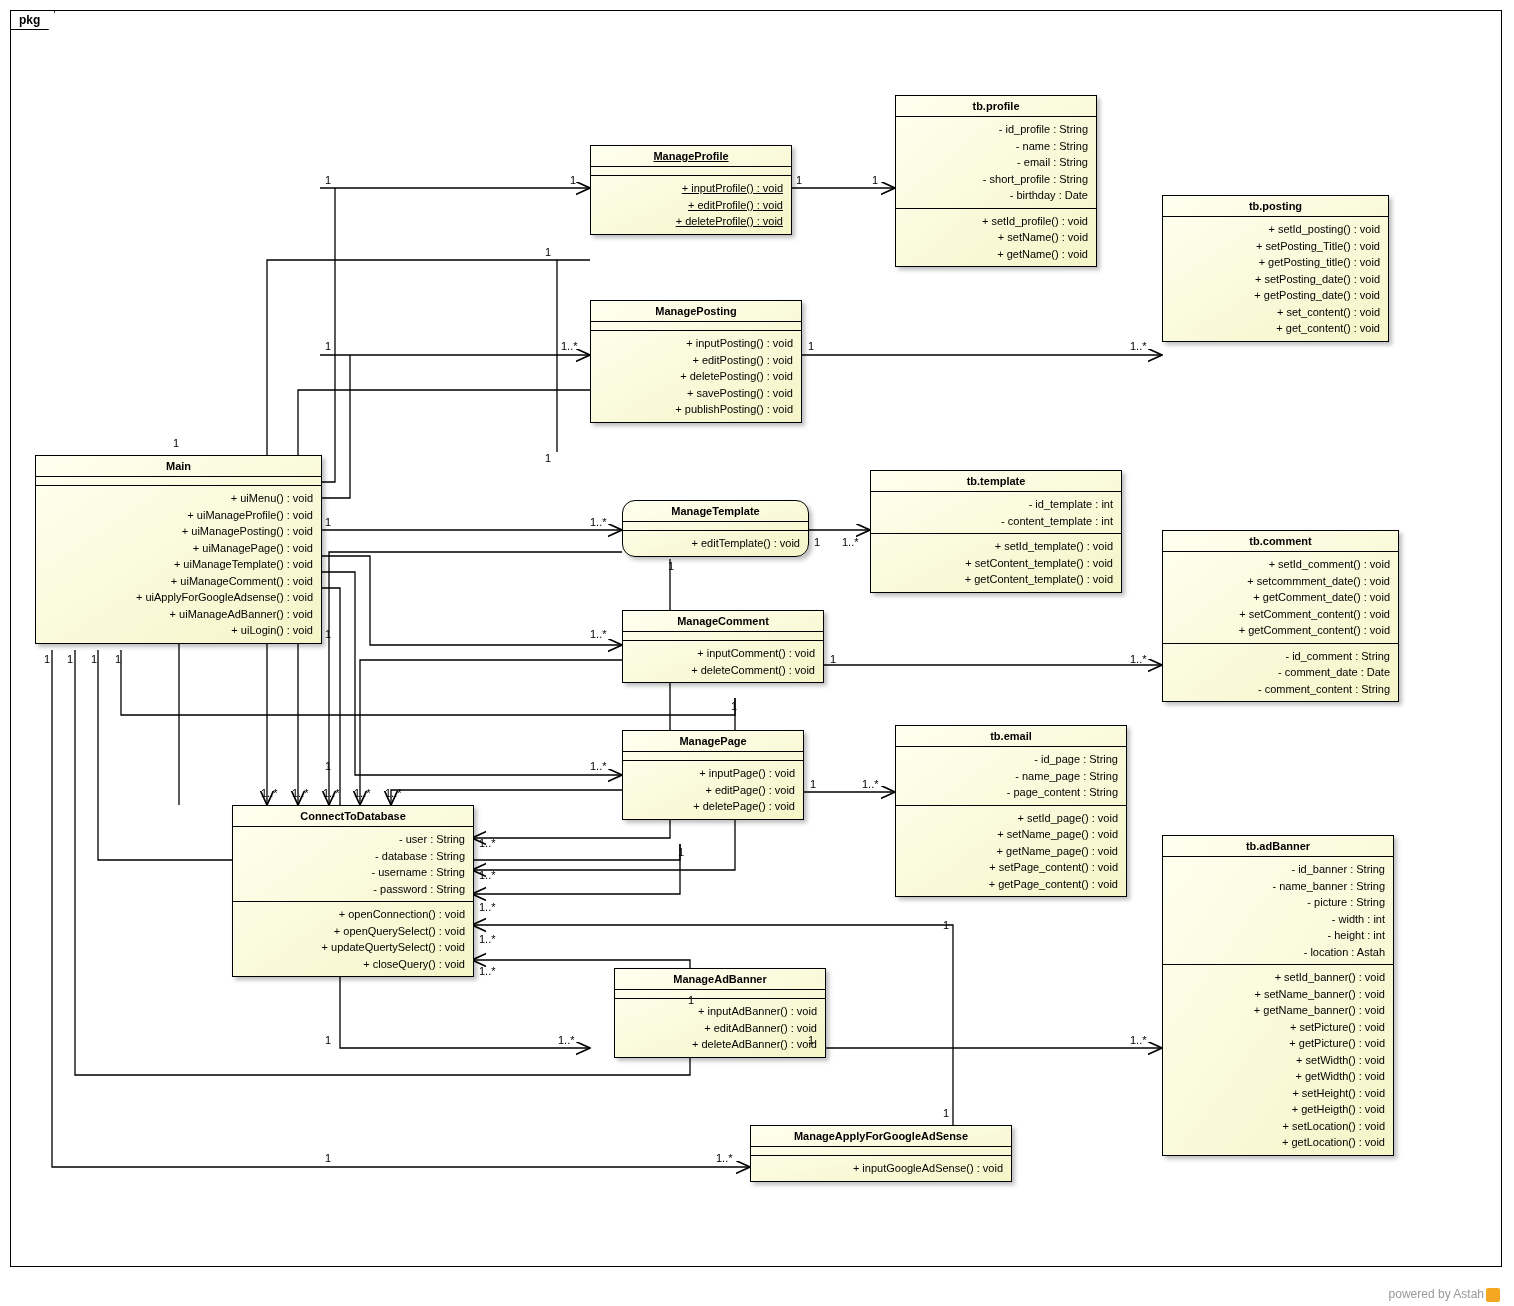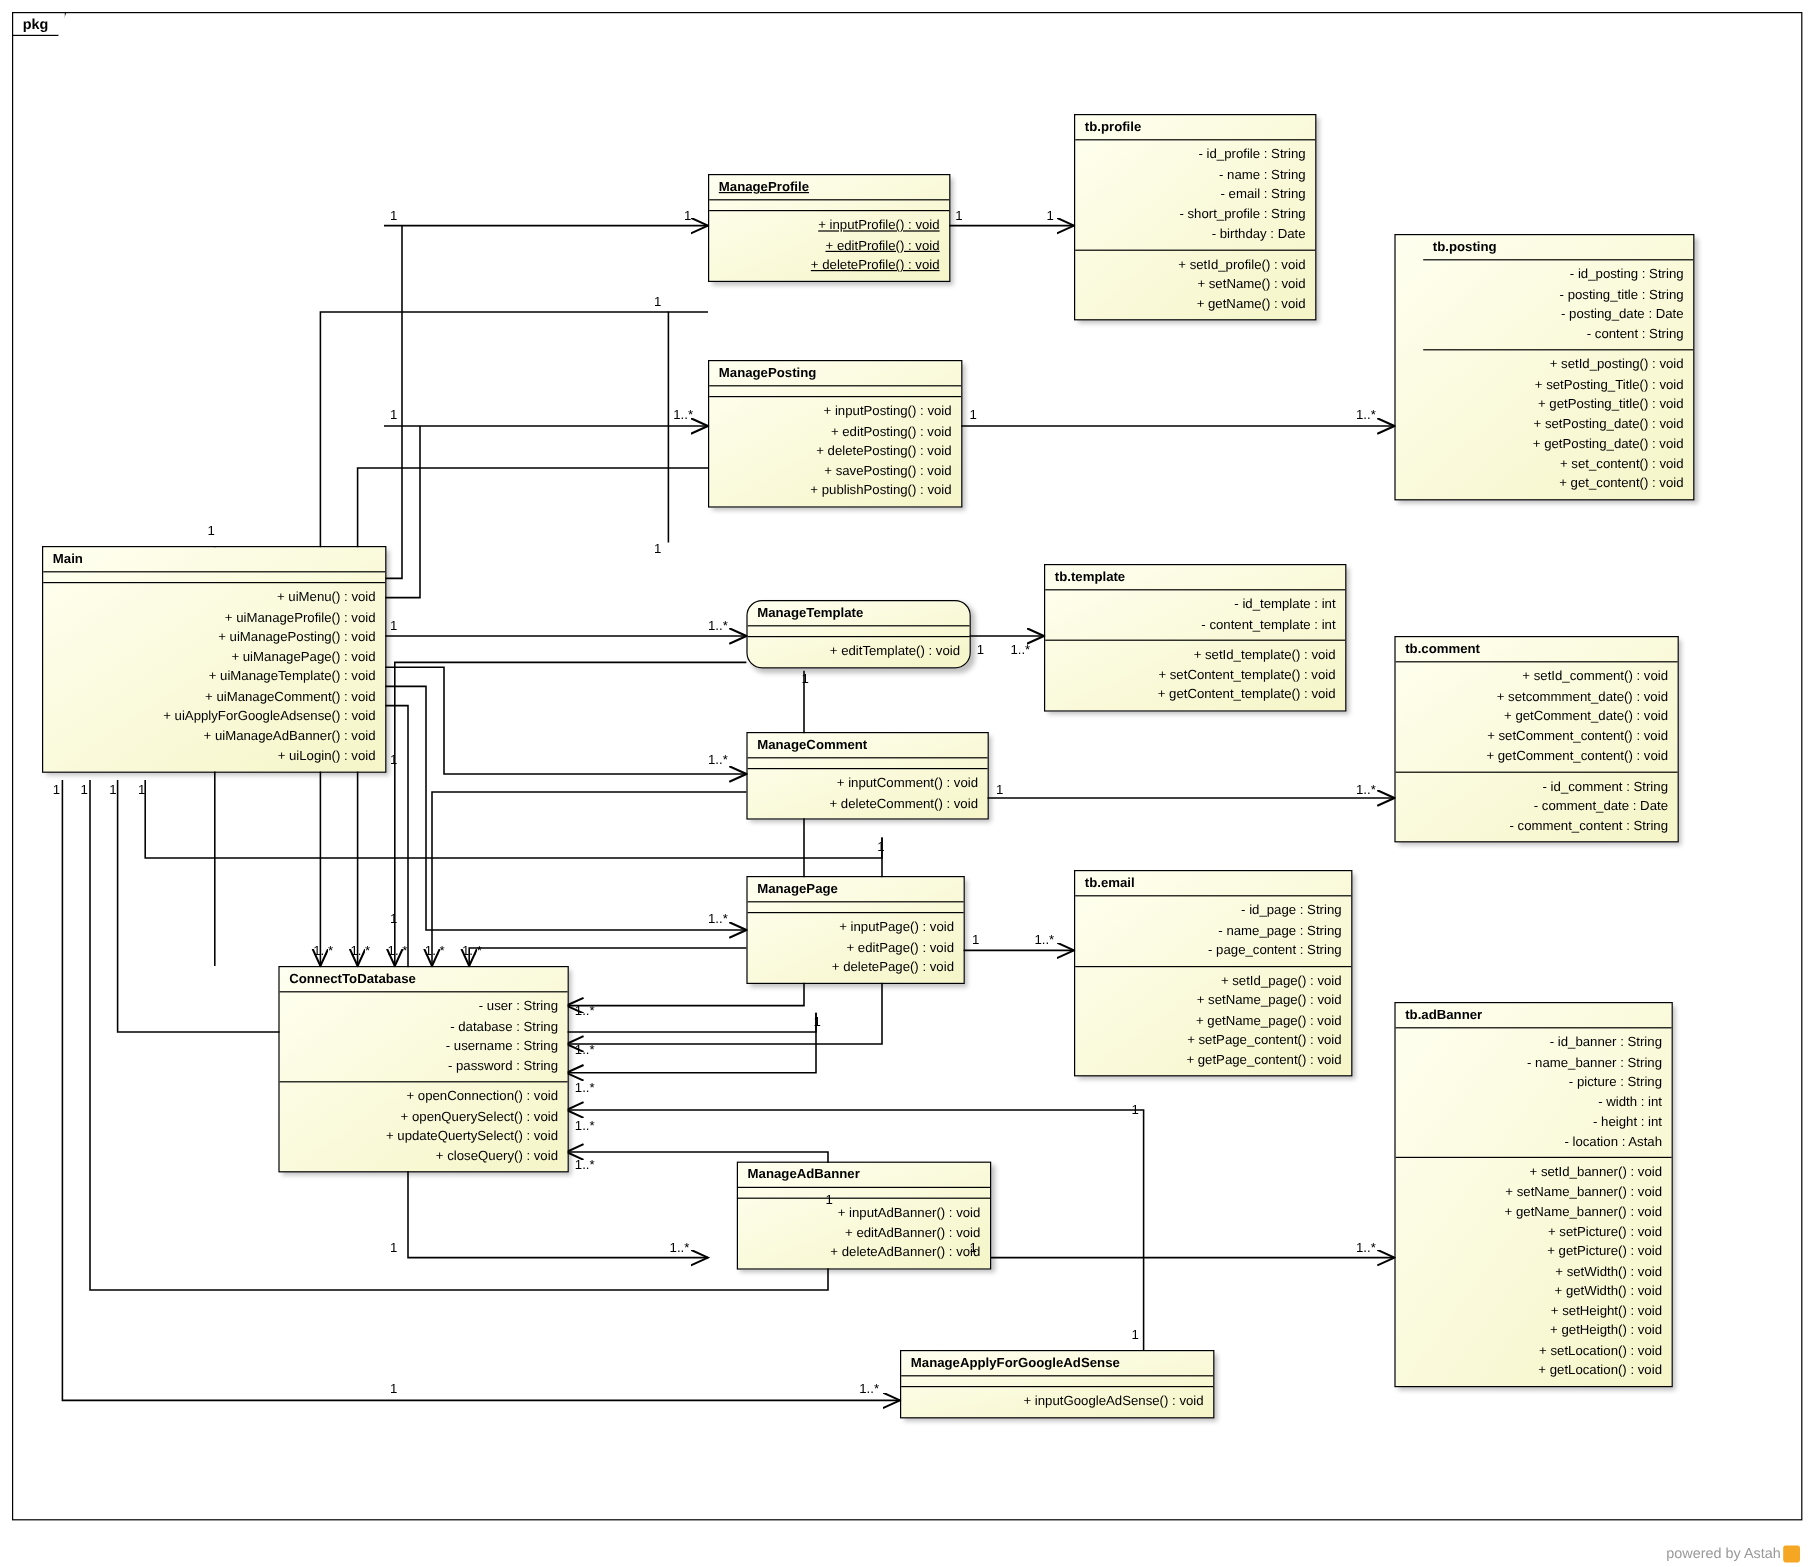--- a/index.html
+++ b/index.html
@@ -34,21 +34,21 @@
     clip-path: polygon(0 0, 100% 0, 85% 100%, 0 100%);
   }
   .uml-class {
     position: absolute;
     background: linear-gradient(to bottom right, #fffff0, #f5f5c8);
     border: 1.5px solid #000;
     box-shadow: 3px 3px 4px rgba(0,0,0,0.25);
   }
   .uml-class .title {
     font-weight: bold;
-    text-align: left;
+    text-align: center;
     padding: 4px 8px;
     border-bottom: 1.5px solid #000;
   }
   .uml-class .section {
     padding: 4px 8px;
     border-bottom: 1.5px solid #000;
     line-height: 1.5;
     text-align: right;
   }
   .uml-class .section:last-child {
@@ -233,28 +233,22 @@
           <div>- email : String</div>
           <div>- short_profile : String</div>
           <div>- birthday : Date</div>
         </div>
         <div class="section">
           <div>+ setId_profile() : void</div>
           <div>+ setName() : void</div>
           <div>+ getName() : void</div>
         </div>
       </div>
-      <div class="uml-class" style="left: 1162px; top: 195px; width: 225px; padding-left: 23px;">
+      <div class="uml-class" style="left: 1162px; top: 195px; width: 225px;">
         <div class="title">tb.posting</div>
-        <div class="section">
-          <div>- id_posting : String</div>
-          <div>- posting_title : String</div>
-          <div>- posting_date : Date</div>
-          <div>- content : String</div>
-        </div>
         <div class="section">
           <div>+ setId_posting() : void</div>
           <div>+ setPosting_Title() : void</div>
           <div>+ getPosting_title() : void</div>
           <div>+ setPosting_date() : void</div>
           <div>+ getPosting_date() : void</div>
           <div>+ set_content() : void</div>
           <div>+ get_content() : void</div>
         </div>
       </div>

